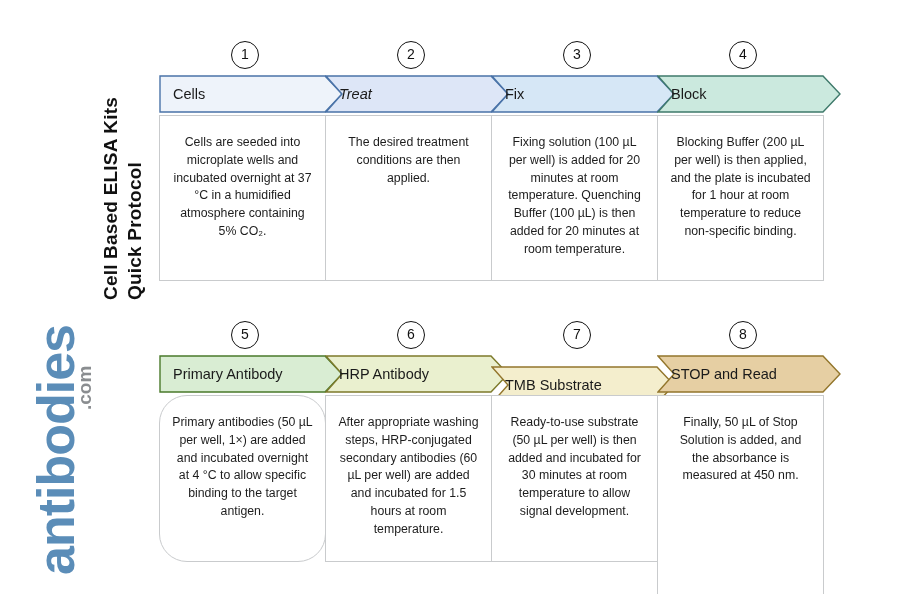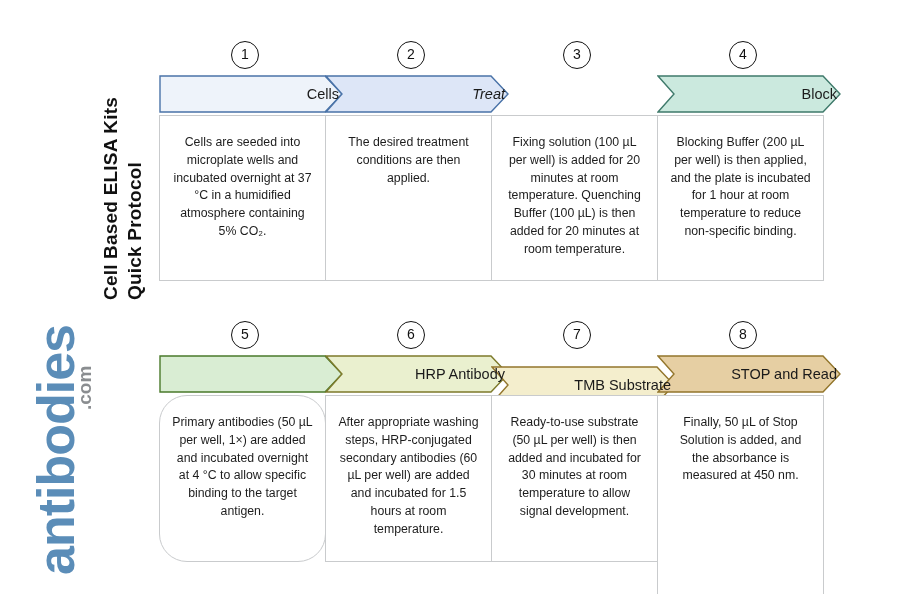--- a/index.html
+++ b/index.html
@@ -88,21 +88,21 @@
     position:absolute;
     top:0; height:38px;
     box-sizing:border-box;
     display:flex;align-items:center;justify-content:center;
     font-size:14.5px;
     color:#1a1a1a;
   }
   .chev .chev-label{
     position:relative; z-index:3;
     padding-left:10px;
-    text-align:right;
+    text-align:left;
     white-space:nowrap;
   }
   .chev-svg{position:absolute;left:0;top:0;}
 
   .body-strip{position:relative;}
   .body-cell{
     position:absolute;
     top:0;
     box-sizing:border-box;
     background:#fff;
@@ -145,20 +145,26 @@
           <polygon points="1,1 166,1 183,19 166,37 1,37" fill="#eef3fa" stroke="#4a73a8" stroke-width="1.4"></polygon>
         </svg>
         <span class="chev-label" style="width: 166px;">Cells</span>
       </div>
       <div class="chev" style="left: 166px; width: 184px;">
         <svg class="chev-svg" width="184" height="38">
           <polygon points="1,1 166,1 183,19 166,37 1,37 17,19" fill="#dde6f7" stroke="#4a73a8" stroke-width="1.4"></polygon>
         </svg>
         <span class="chev-label" style="width: 166px; font-style: italic;">Treat</span>
       </div>
+      <div class="chev" style="left: 332px; width: 184px;">
+        <svg class="chev-svg" width="184" height="38">
+          <polygon points="1,1 166,1 183,19 166,37 1,37 17,19" fill="#d6e7f6" stroke="#4a73a8" stroke-width="1.4"></polygon>
+        </svg>
+        <span class="chev-label" style="width: 166px;">Fix</span>
+      </div>
       <div class="chev" style="left: 498px; width: 184px;">
         <svg class="chev-svg" width="184" height="38">
           <polygon points="1,1 166,1 183,19 166,37 1,37 17,19" fill="#cbe9de" stroke="#3f7a6b" stroke-width="1.4"></polygon>
         </svg>
         <span class="chev-label" style="width: 166px;">Block</span>
       </div>
     </div>
   <div class="body-strip" style="height:166px;padding-left:39px;">
       <div class="body-cell" style="left: 0px; width: 167px; height: 166px;">Cells are seeded into microplate wells and incubated overnight at 37 °C in a humidified atmosphere containing 5% CO₂.</div>
       <div class="body-cell" style="left: 166px; width: 167px; height: 166px;">The desired treatment conditions are then applied.</div>
@@ -172,20 +178,21 @@
       <div class="num-circle" style="left: 72px;">5</div>
       <div class="num-circle" style="left: 238px;">6</div>
       <div class="num-circle" style="left: 404px;">7</div>
       <div class="num-circle" style="left: 570px;">8</div>
     </div>
   <div class="chev-strip">
       <div class="chev" style="left: 0px; width: 184px;">
         <svg class="chev-svg" width="184" height="38">
           <polygon points="1,1 166,1 183,19 166,37 1,37" fill="#d9edd3" stroke="#4a7a2b" stroke-width="1.4"></polygon>
         </svg>
+        <span class="chev-label" style="width: 166px;">Primary Antibody</span>
       </div>
       <div class="chev" style="left: 166px; width: 184px;">
         <svg class="chev-svg" width="184" height="38">
           <polygon points="1,1 166,1 183,19 166,37 1,37 17,19" fill="#eaf0cf" stroke="#7d7a2b" stroke-width="1.4"></polygon>
         </svg>
         <span class="chev-label" style="width: 166px;">HRP Antibody</span>
       </div>
       <div class="chev" style="left: 332px; width: 184px; margin-top: 11px;">
         <svg class="chev-svg" width="184" height="38">
           <polygon points="1,1 166,1 183,19 166,37 1,37 17,19" fill="#f4eecd" stroke="#93762c" stroke-width="1.4"></polygon>

